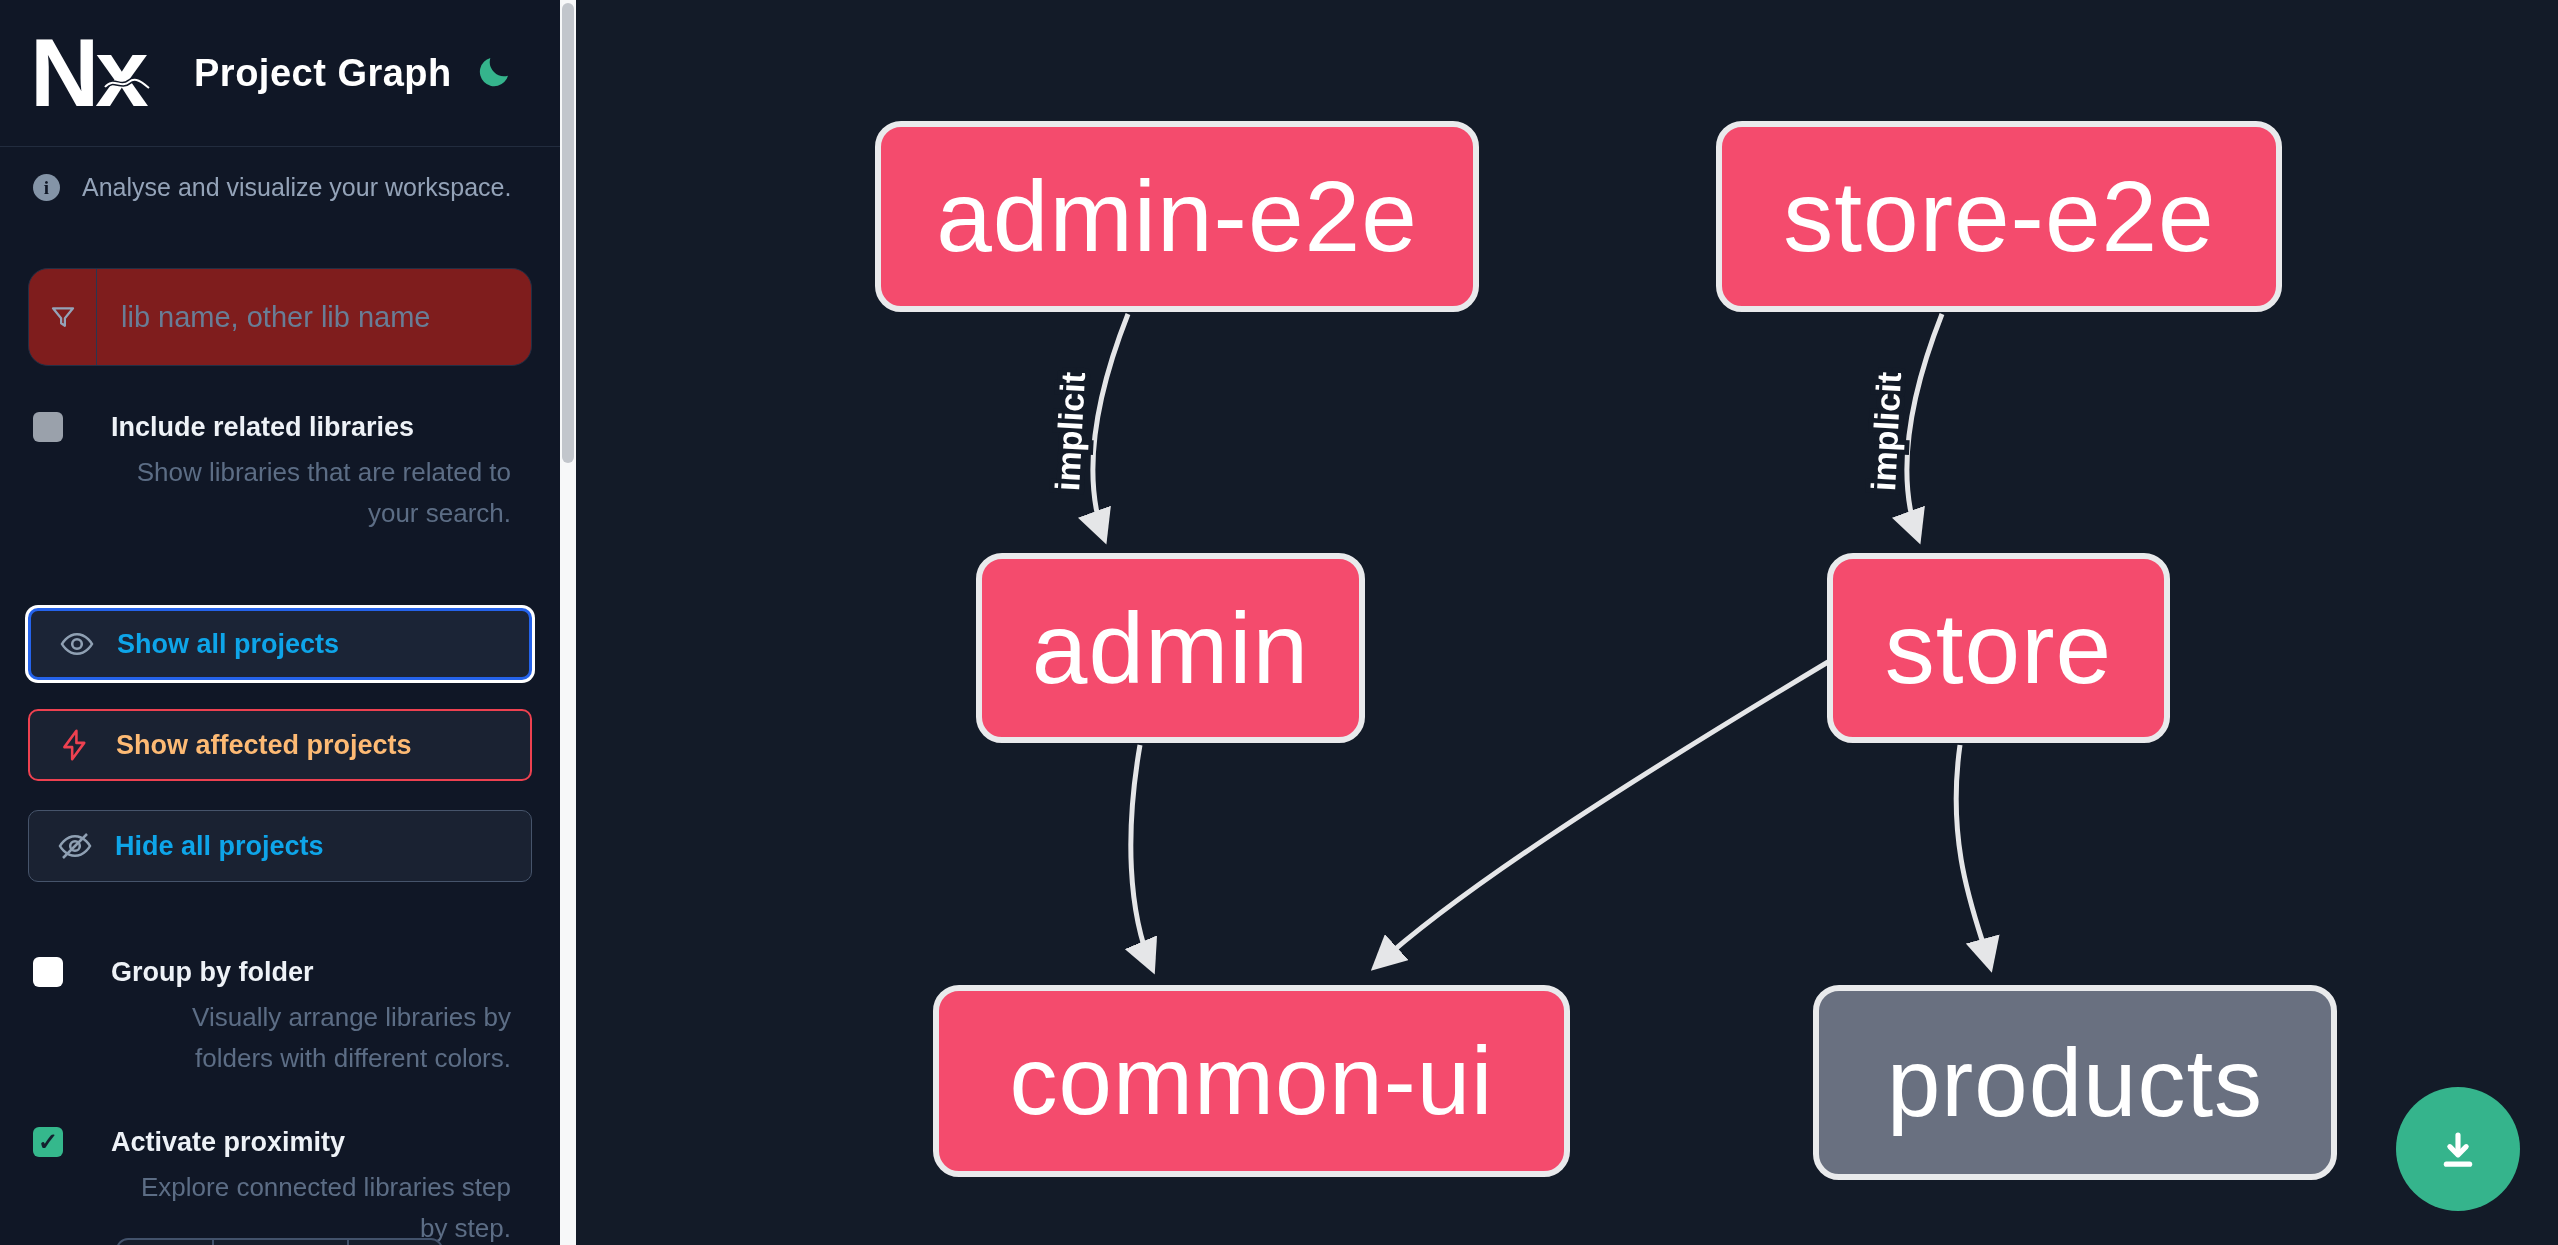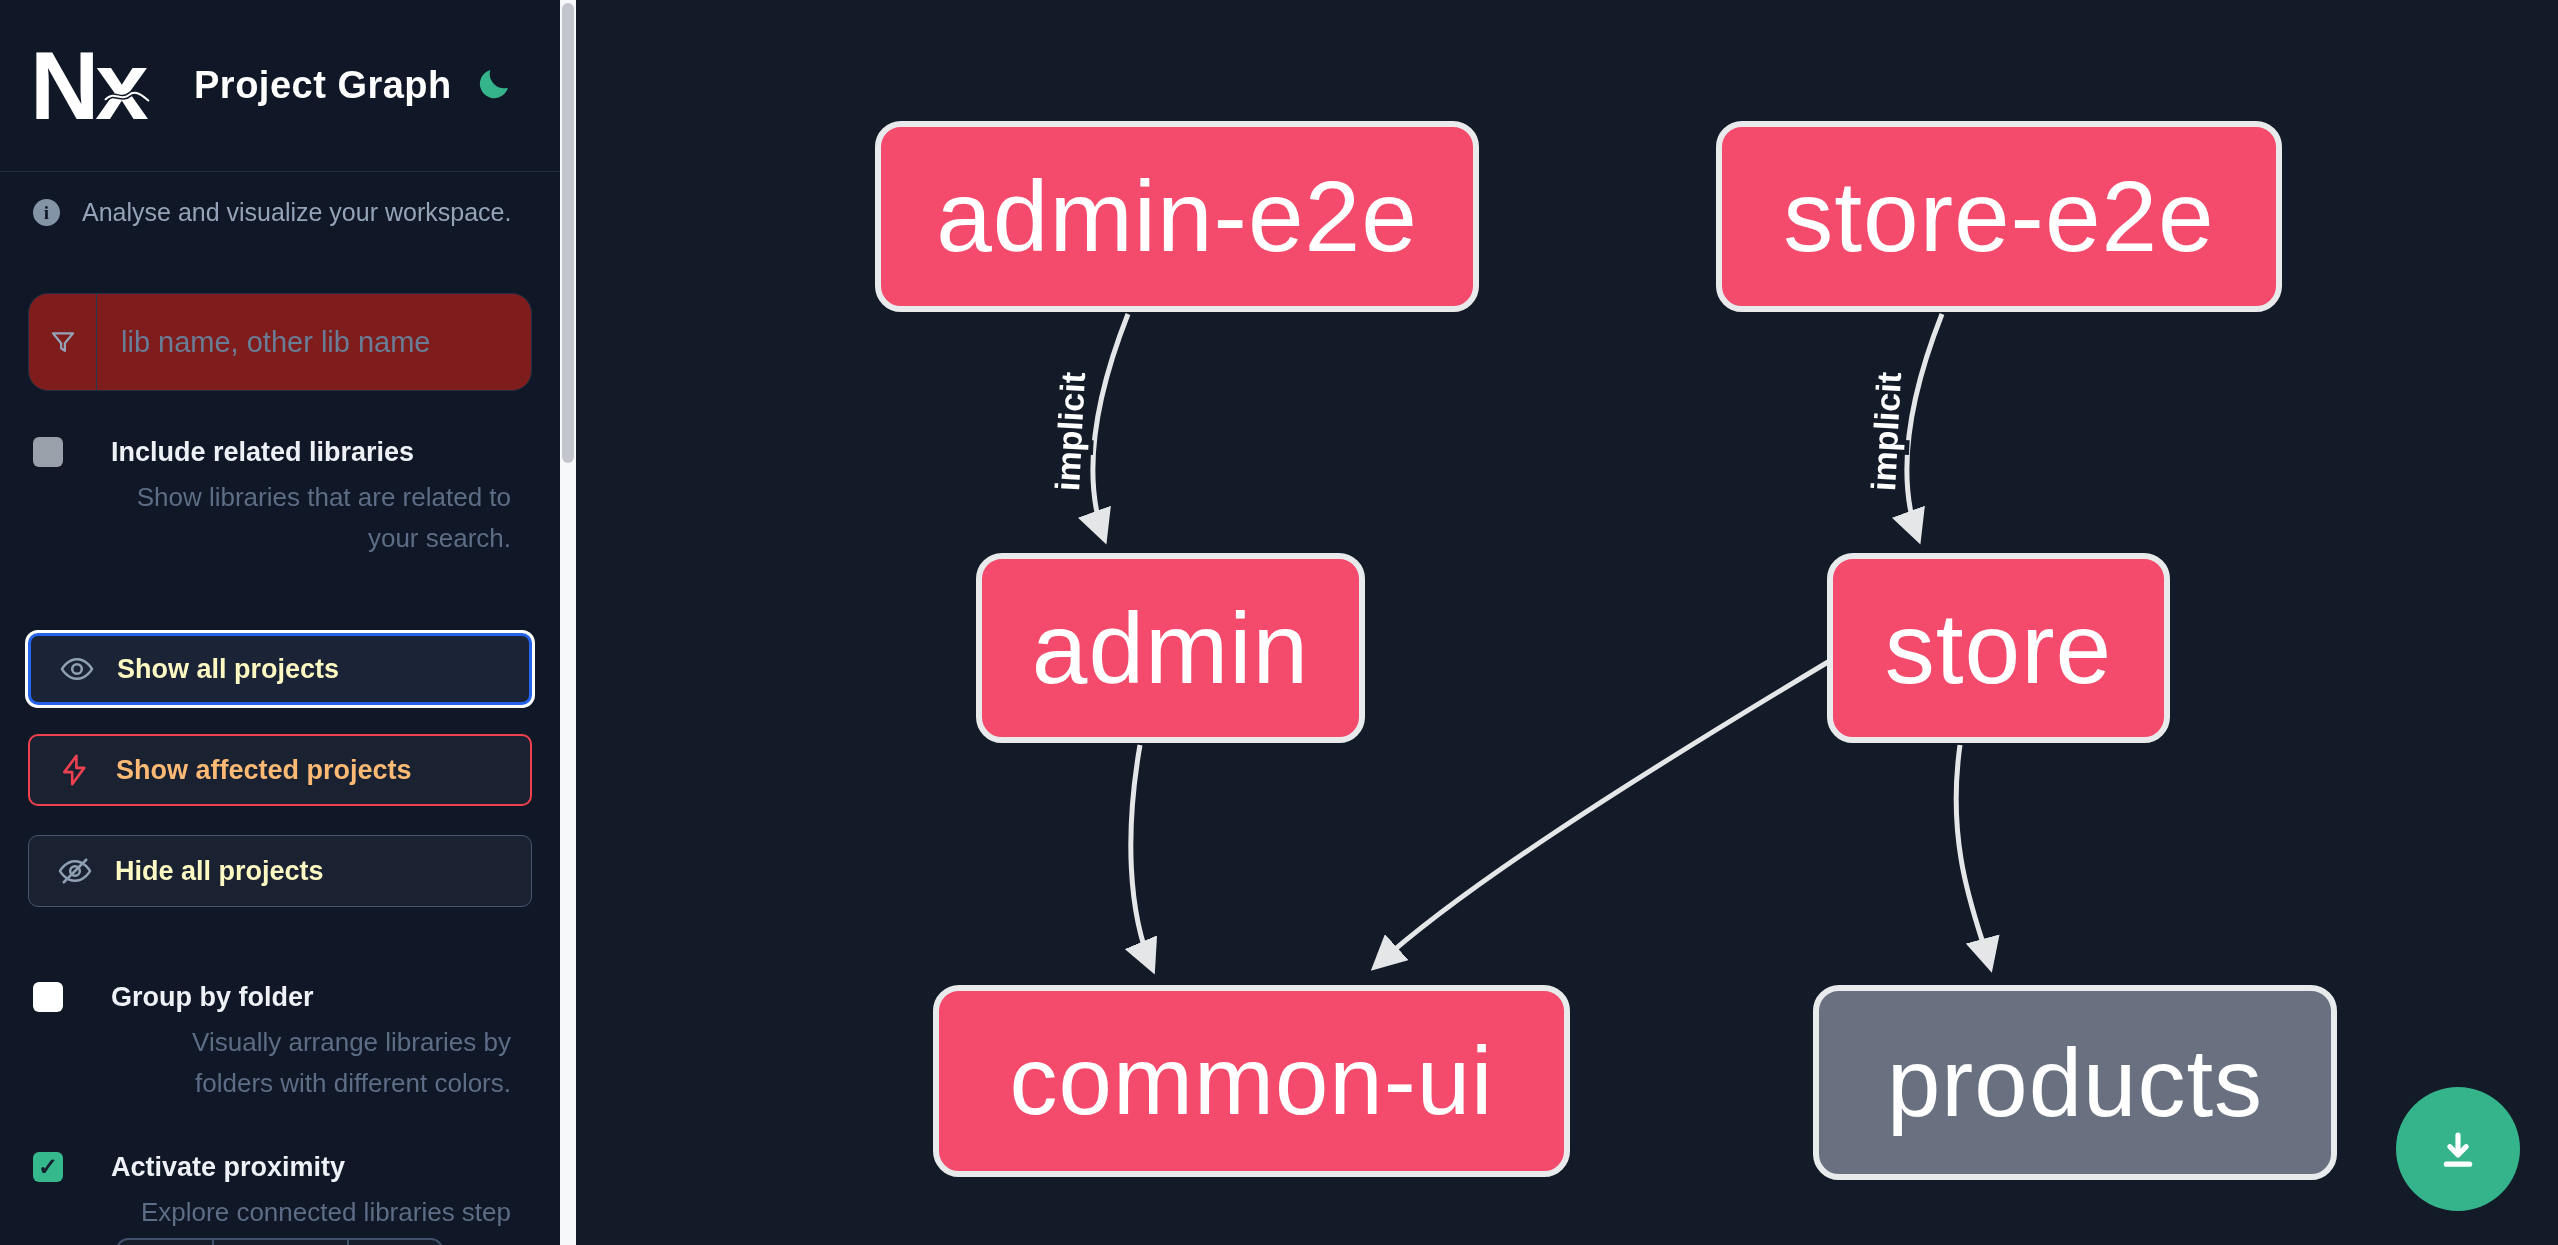--- a/index.html
+++ b/index.html
@@ -2,21 +2,21 @@
 <html><head>
 <meta charset="utf-8">
 <style>
   * { margin:0; padding:0; box-sizing:border-box; }
   html,body { width:2558px; height:1245px; overflow:hidden; background:#131b28;
     font-family:"Liberation Sans", sans-serif; }
 
   
   .sidebar { position:absolute; left:0; top:0; width:560px; height:1245px;
     background:#101726; color:#e2e8f0; overflow:hidden; }
-  .sb-header { height:172px; display:flex; align-items:center; padding:13px 30px;
+  .sb-header { height:147px; display:flex; align-items:center; padding:13px 30px;
     border-bottom:1px solid #222c3e; }
   .nx-logo { position:relative; width:118px; height:92px; color:#fff; display:flex; align-items:center; }
   .nx-logo .n { font-size:96px; font-weight:800; line-height:1; letter-spacing:-4px; }
   .nx-logo svg.squiggle { position:absolute; right:-2px; bottom:26px; }
   .sb-title { font-size:38px; font-weight:700; color:#fff; margin-left:46px; letter-spacing:.5px; }
   .moon-btn { margin-left:auto; margin-right:16px; background:none; border:none; cursor:pointer; }
 
   .tagline { display:flex; align-items:center; gap:22px; padding:0 33px; margin-top:26px;
     color:#94a3b8; font-size:25px; }
   .info-icon { width:27px; height:27px; border-radius:50%; background:#8494a7; color:#101726;
@@ -37,21 +37,21 @@
     display:flex; align-items:center; justify-content:center; }
   .checkbox.white { background:#ffffff; }
   .checkbox.checked { background:#35b88c; }
   .checkbox .tick { display:none; font-size:24px; font-weight:700; color:#14202e; }
   .checkbox.checked .tick { display:block; }
   .check-label { font-size:27px; font-weight:700; color:#eef2f7; line-height:34px; }
   .check-desc { grid-column:2; font-size:26px; color:#5c6d85; line-height:41px; margin-top:8px; max-width:400px;text-align:right; }
 
   .btn-col { margin-top:74px; padding:0 28px; display:flex; flex-direction:column; gap:29px; }
   .sb-btn { height:72px; border-radius:10px; background:#1a2232; display:flex; align-items:center;
-    gap:22px; padding:0 28px; font-size:27px; font-weight:700; color:#fef9c3; cursor:pointer;
+    gap:22px; padding:0 28px; font-size:27px; font-weight:700; color:#0ea5e9; cursor:pointer;
     border:1px solid #46546b; }
   .sb-btn.focused { border:3px solid #2563eb; box-shadow:0 0 0 3px #ffffff; background:#1b2436; }
   .sb-btn.affected { border:2px solid #ee4150; color:#fdba74; }
   .sb-btn .bicon { width:36px; height:36px; flex:0 0 auto; display:flex; align-items:center; }
 
   .group-block { margin-top:73px; }
   .prox-block { margin-top:46px; }
 
   .stepper { position:absolute; left:116px; top:1238px; width:327px; height:54px;
     border:2px solid #42526b; border-radius:12px; background:#161e2c; display:flex; }

